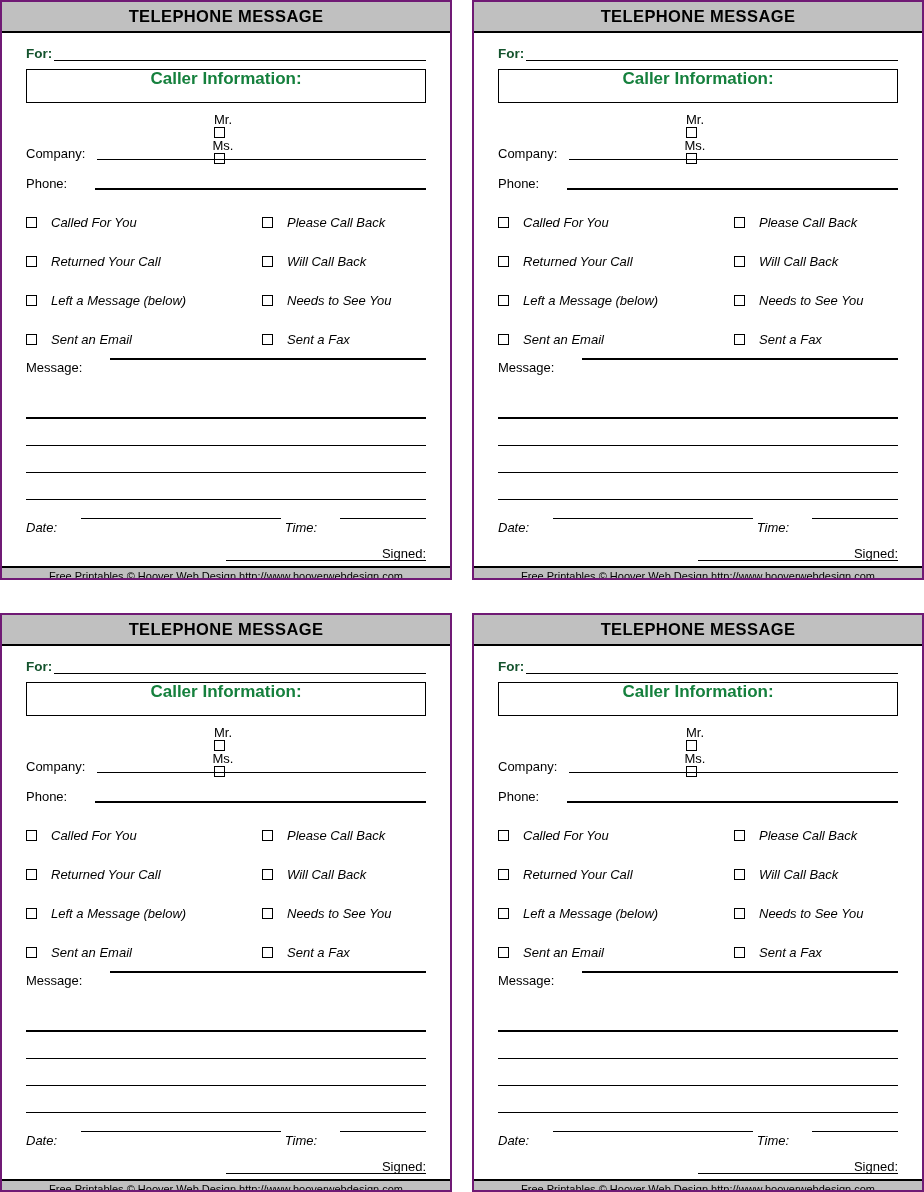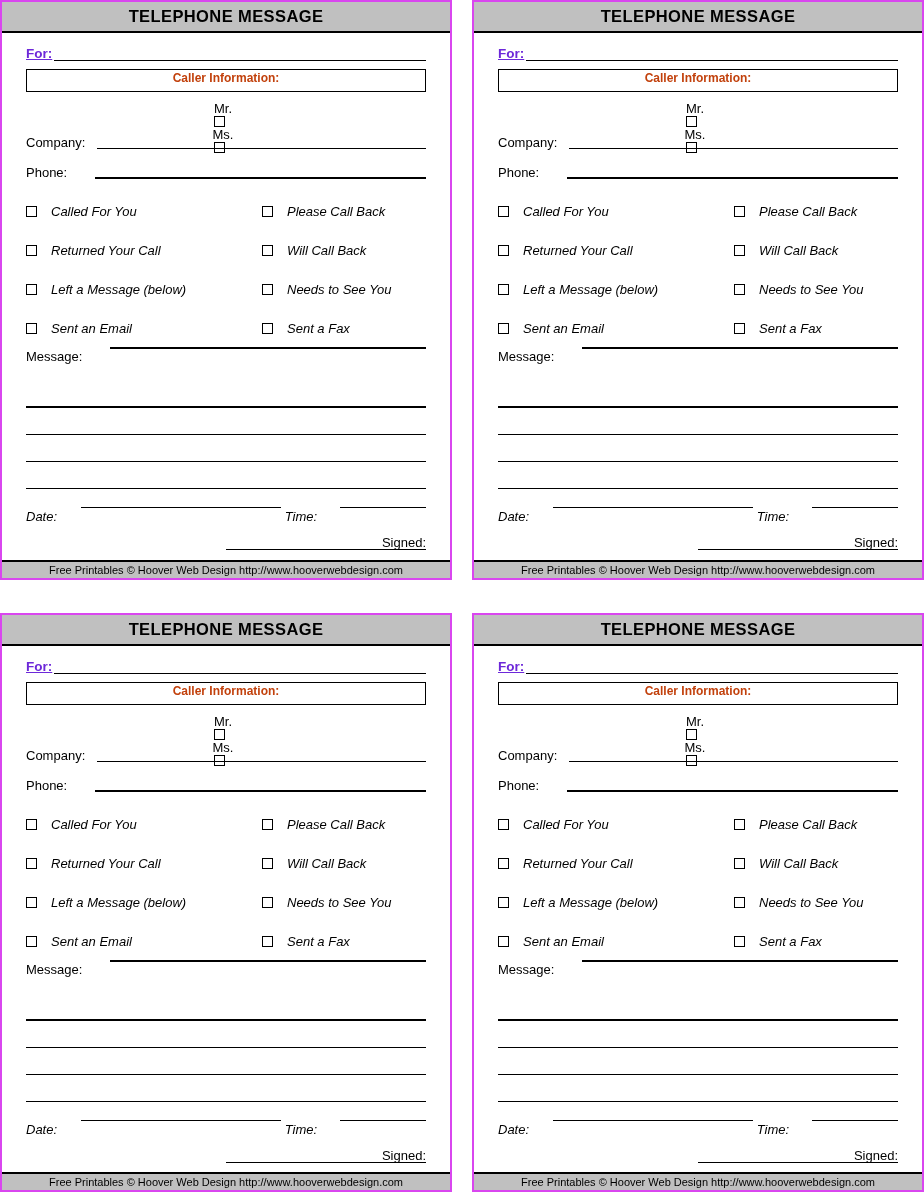--- a/index.html
+++ b/index.html
@@ -27,21 +27,21 @@
     grid-template-rows: 580px 579px;
     column-gap: 20px;
     row-gap: 33px;
     padding: 0 0 0 0;
   }
 
   
   .card {
     position: relative;
     box-sizing: border-box;
-    border: 2px solid #d946ef;
+    border: 2px solid #701a75;
     background: #ffffff;
     display: flex;
     flex-direction: column;
     overflow: hidden;
   }
 
   .card-header {
     background: #c0c0c0;
     border-bottom: 2px solid #000000;
     height: 29px;
@@ -77,44 +77,43 @@
   
   .row-for {
     position: relative;
     height: 29px;
     display: flex;
     align-items: flex-end;
   }
   .lbl-bold {
     font-weight: bold;
     font-size: 13.5px;
-    color: #6d28d9;
+    color: #14532d;
     line-height: 15px;
     padding-bottom: 1px;
-    text-decoration: underline;
   }
   .for-rule {
     flex: 1 1 auto;
     margin-left: 2px;
     border-bottom: 1.6px solid #000;
     height: 0;
     position: relative;
     top: -1px;
   }
 
   
   .caller-box {
     margin-top: 7px;
     border: 1.5px solid #000;
-    height: 23px;
+    height: 34px;
     line-height: 17px;
     text-align: center;
     font-weight: bold;
-    font-size: 12px;
-    color: #c2410c;
+    font-size: 17px;
+    color: #15803d;
     box-sizing: border-box;
   }
 
   
   .row-mrms {
     margin-top: 9px;
     height: 20px;
     display: flex;
     align-items: center;
     flex-direction: column;

